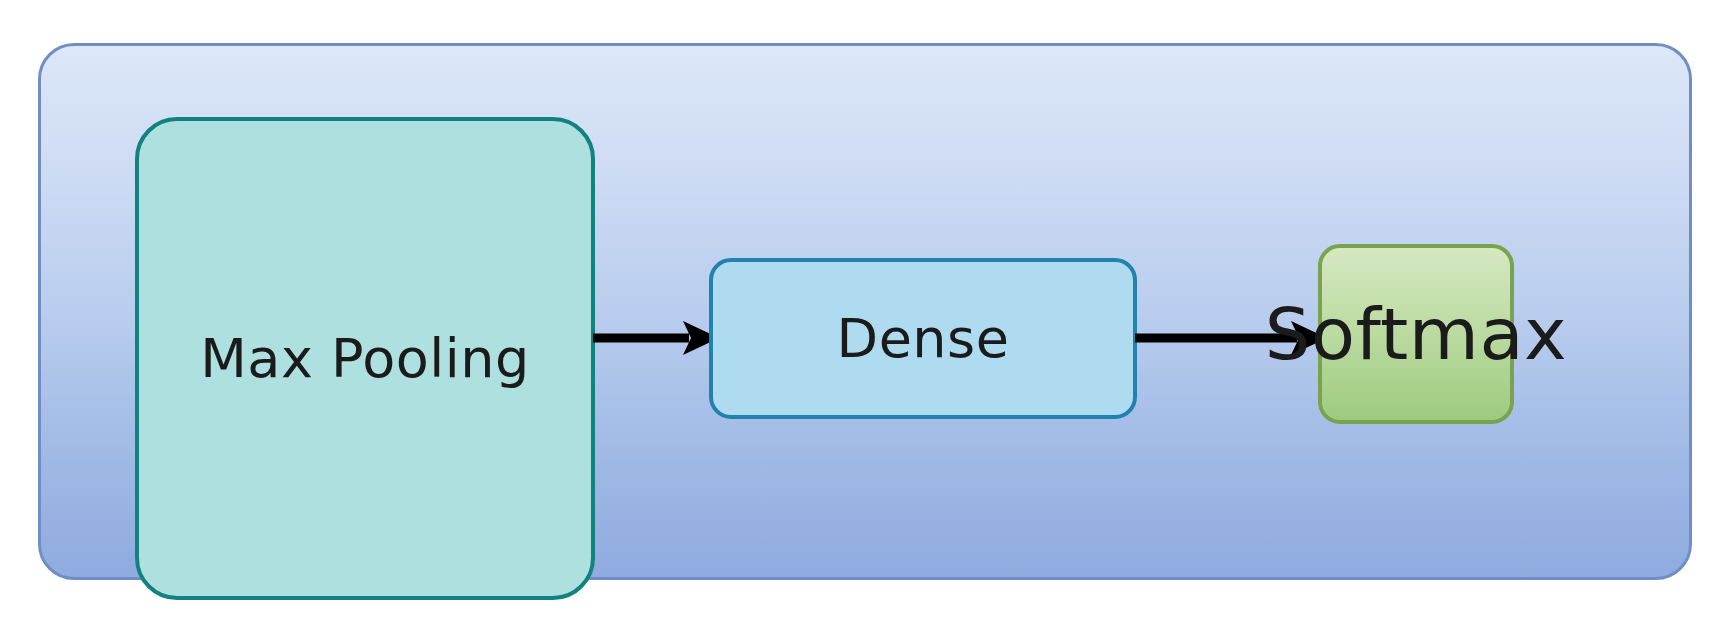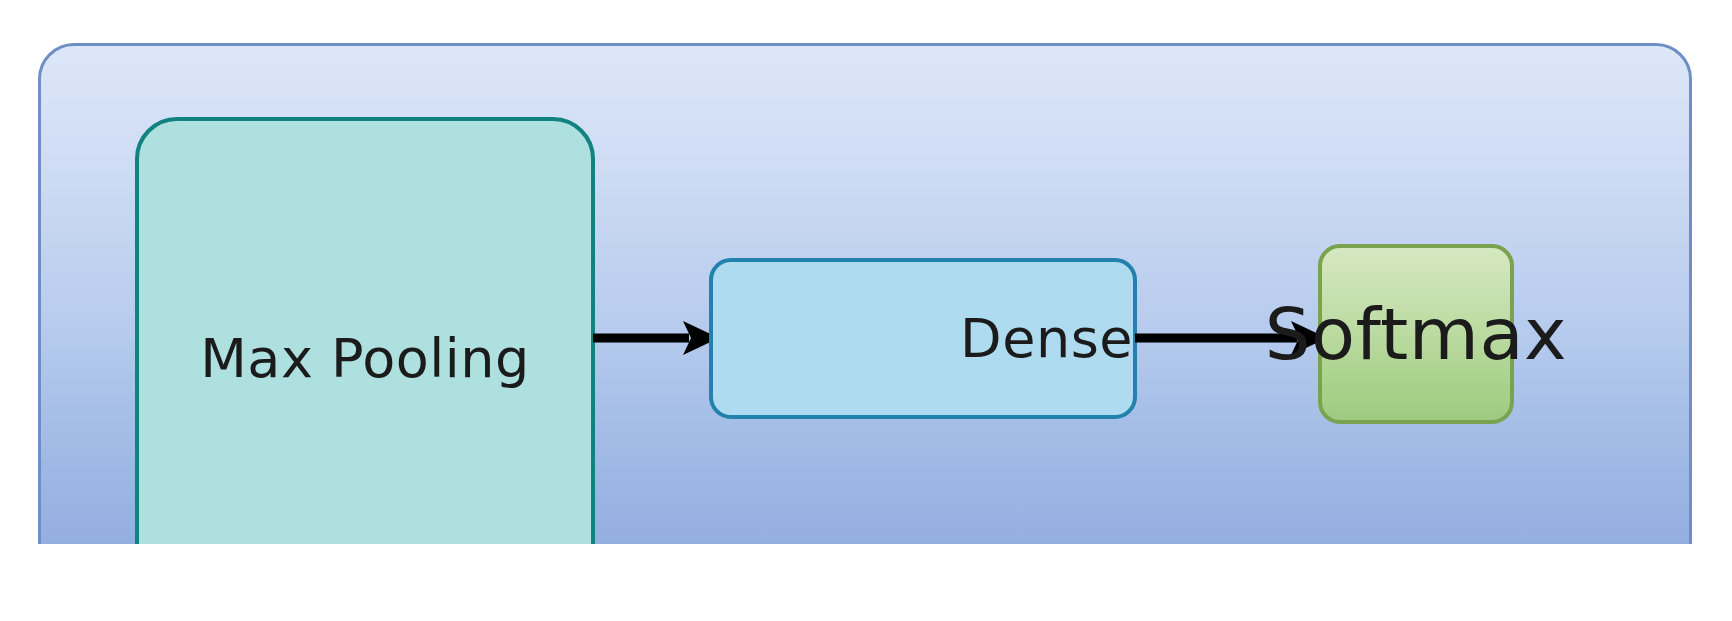--- a/index.html
+++ b/index.html
@@ -7,21 +7,21 @@
     margin: 0;
     padding: 0;
     background: #ffffff;
   }
   body {
     font-family: "DejaVu Sans", sans-serif;
   }
   #canvas {
     position: relative;
     width: 1732px;
-    height: 544px;
+    height: 621px;
     background: #ffffff;
     overflow: hidden;
   }
 
   
   .outer-container {
     position: absolute;
     left: 38px;
     top: 43px;
     width: 1654px;
@@ -58,21 +58,20 @@
 
   .node-dense {
     left: 668px;
     top: 212px;
     width: 428px;
     height: 161px;
     border: 4px solid #2281ad;
     border-radius: 22px;
     background: #aedbef;
     font-size: 54px;
-    justify-content: flex-end;
   }
 
   .node-softmax {
     left: 1277px;
     top: 198px;
     width: 196px;
     height: 180px;
     border: 4px solid #7aa24f;
     border-radius: 22px;
     background: linear-gradient(to bottom, #d4e8c0 0%, #c6e0ae 30%, #b2d696 65%, #9ecb7f 100%);

